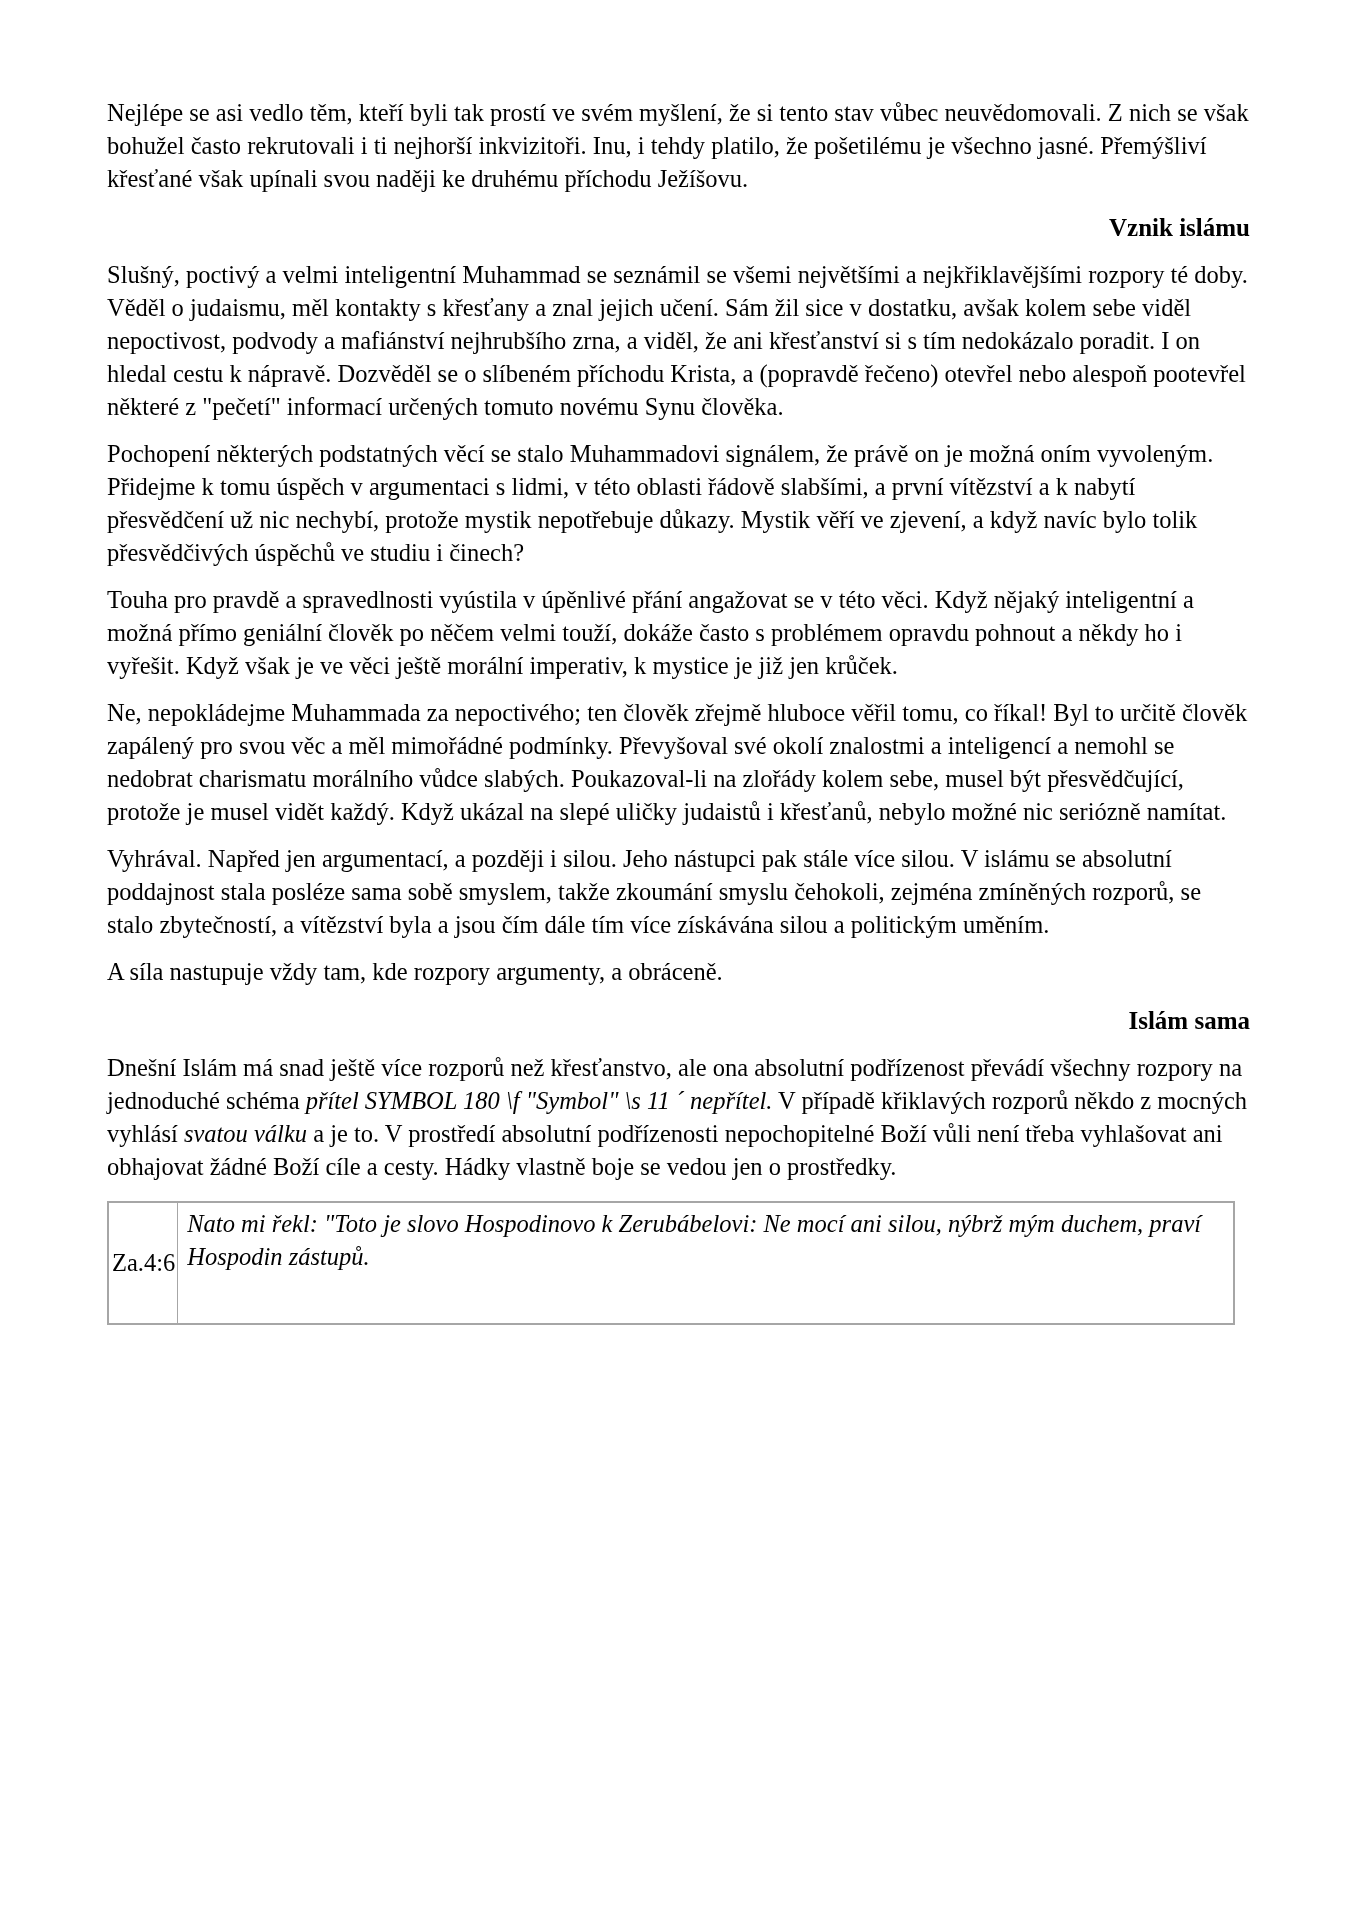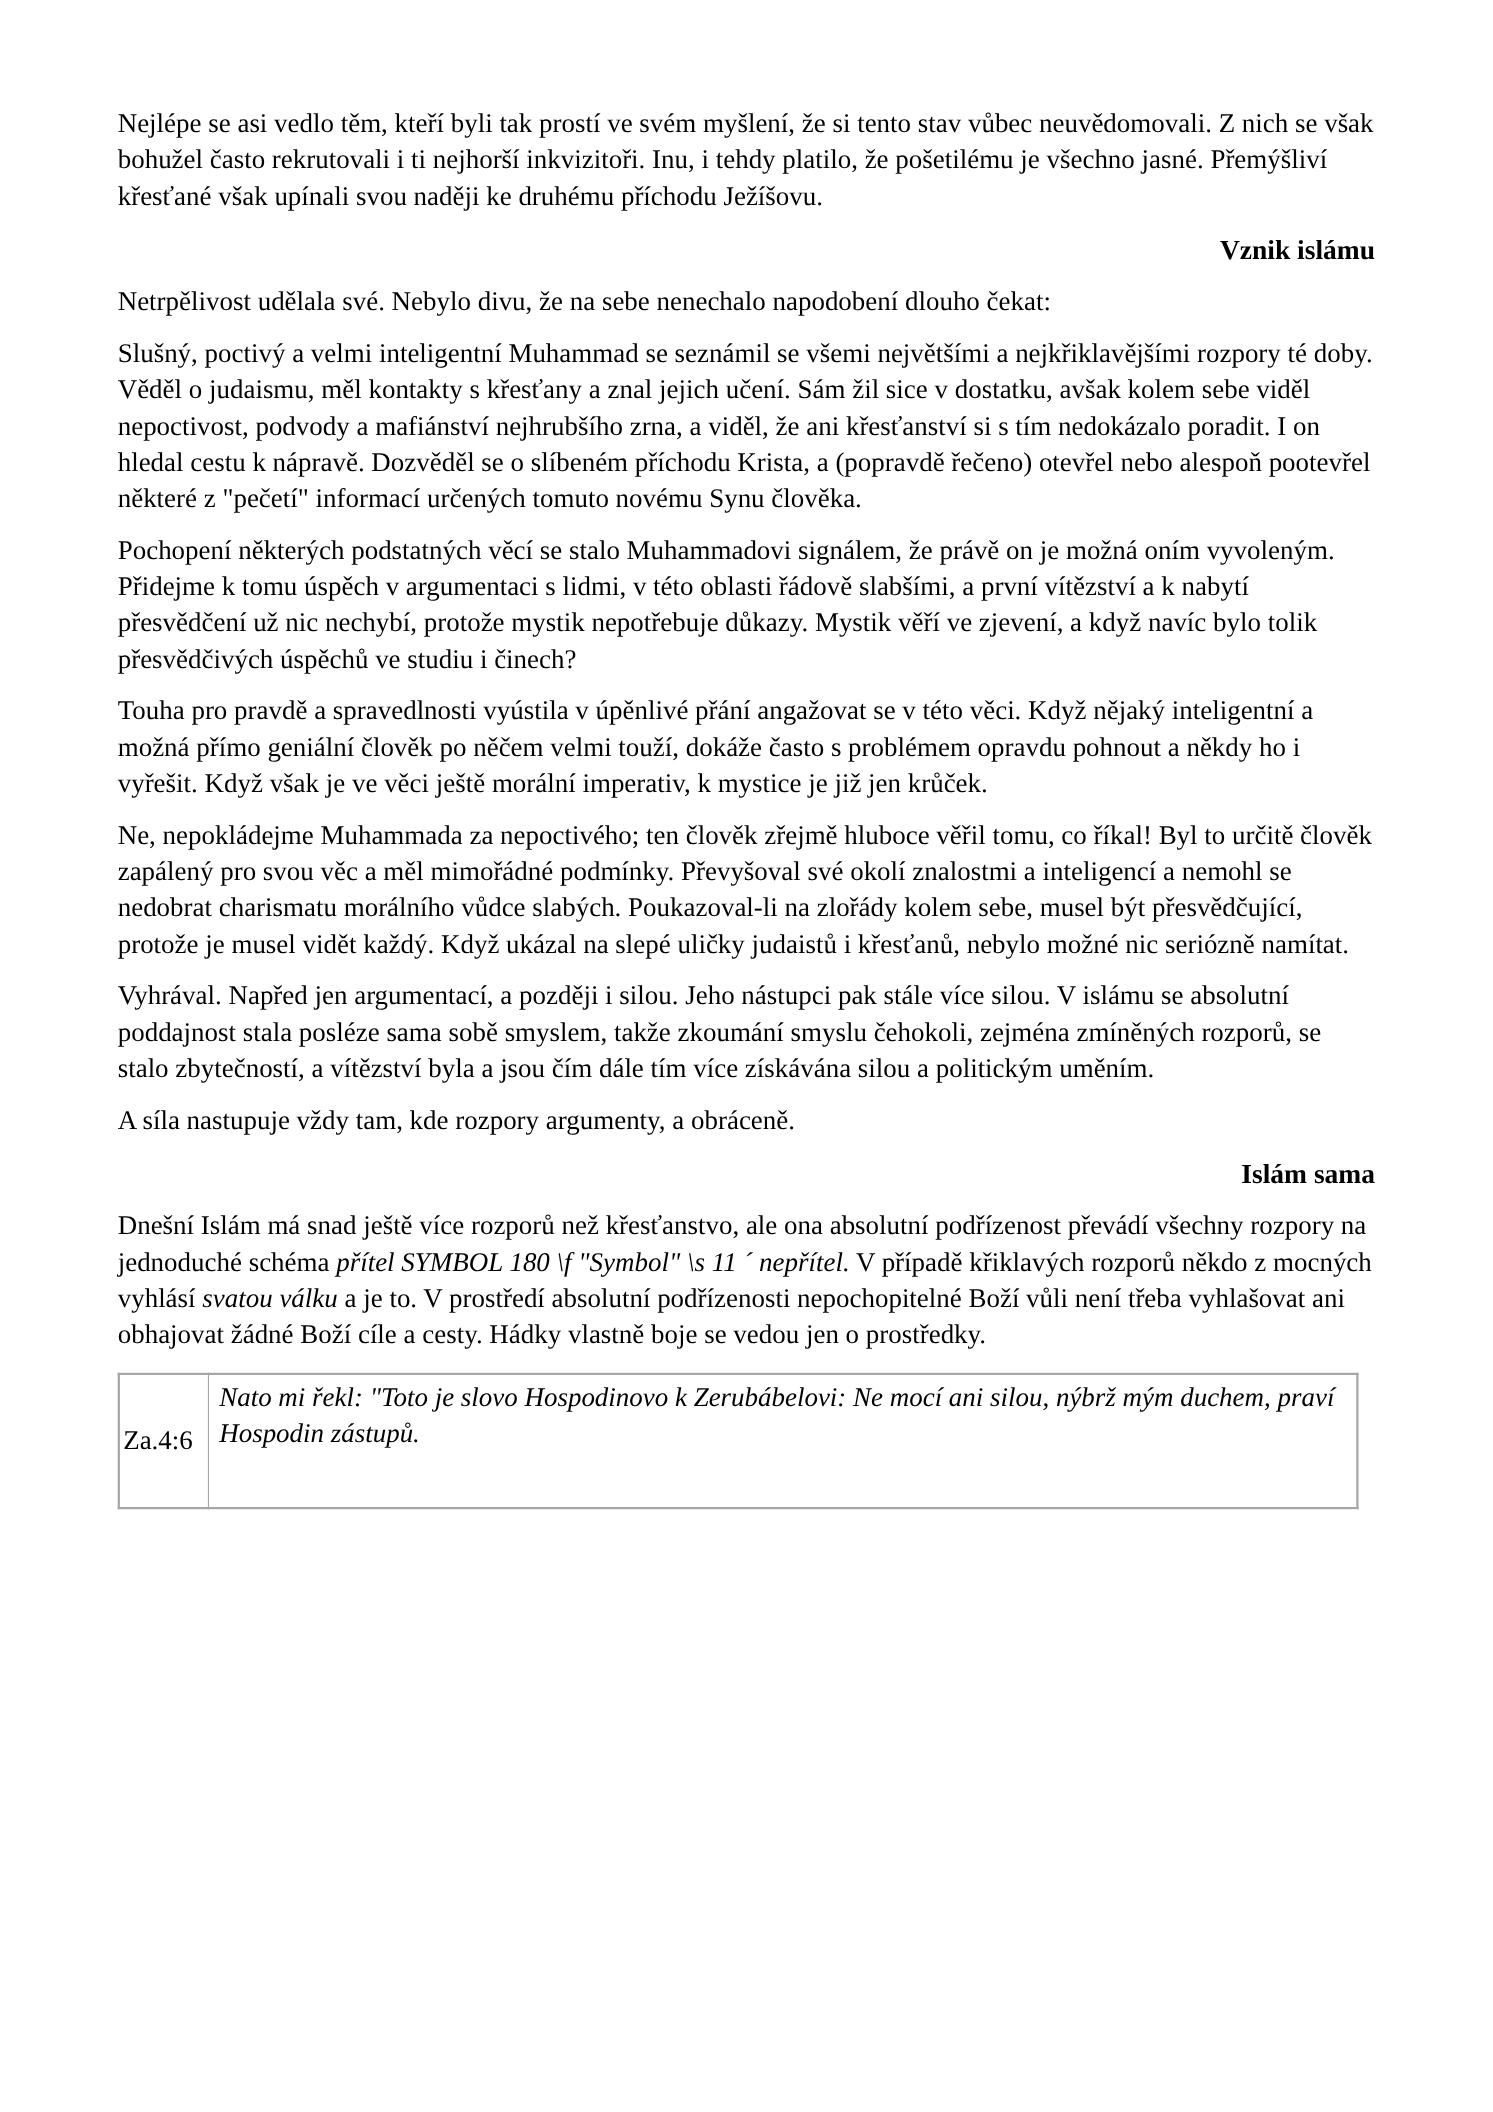--- a/index.html
+++ b/index.html
@@ -39,21 +39,21 @@
     margin-top: 18px;
     border: 2px solid #a6a6a6;
   }
   table.scripture td {
     border: 1px solid #a6a6a6;
   }
   td.ref-cell {
     width: 62px;
     vertical-align: middle;
     text-align: left;
-    padding: 2px 14px 2px 3px;
+    padding: 2px 2px 2px 3px;
     font-size: 24.5px;
     line-height: 30px;
   }
   td.quote-cell {
     vertical-align: top;
     height: 112px;
     padding: 4px 10px 4px 9px;
     font-size: 24.5px;
     line-height: 33px;
     font-style: italic;
@@ -61,21 +61,20 @@
 </style>
 </head>
 <body>
 
 <div class="page">
 
   <p class="para">Nejlépe se asi vedlo těm, kteří byli tak prostí ve svém myšlení, že si tento stav vůbec neuvědomovali. Z nich se však bohužel často rekrutovali i ti nejhorší inkvizitoři. Inu, i tehdy platilo, že pošetilému je všechno jasné. Přemýšliví křesťané však upínali svou naději ke druhému příchodu Ježíšovu.</p>
 
   <div class="heading">Vznik islámu</div>
 
-  <p class="para">Netrpělivost udělala své. Nebylo divu, že na sebe nenechalo napodobení dlouho čekat:</p>
 
   <p class="para">Slušný, poctivý a velmi inteligentní Muhammad se seznámil se všemi největšími a nejkřiklavějšími rozpory té doby. Věděl o judaismu, měl kontakty s křesťany a znal jejich učení. Sám žil sice v dostatku, avšak kolem sebe viděl nepoctivost, podvody a mafiánství nejhrubšího zrna, a viděl, že ani křesťanství si s tím nedokázalo poradit. I on hledal cestu k nápravě. Dozvěděl se o slíbeném příchodu Krista, a (popravdě řečeno) otevřel nebo alespoň pootevřel některé z "pečetí" informací určených tomuto novému Synu člověka.</p>
 
   <p class="para">Pochopení některých podstatných věcí se stalo Muhammadovi signálem, že právě on je možná oním vyvoleným. Přidejme k tomu úspěch v argumentaci s lidmi, v této oblasti řádově slabšími, a první vítězství a k nabytí přesvědčení už nic nechybí, protože mystik nepotřebuje důkazy. Mystik věří ve zjevení, a když navíc bylo tolik přesvědčivých úspěchů ve studiu i činech?</p>
 
   <p class="para">Touha pro pravdě a spravedlnosti vyústila v úpěnlivé přání angažovat se v této věci. Když nějaký inteligentní a možná přímo geniální člověk po něčem velmi touží, dokáže často s problémem opravdu pohnout a někdy ho i vyřešit. Když však je ve věci ještě morální imperativ, k mystice je již jen krůček.</p>
 
   <p class="para">Ne, nepokládejme Muhammada za nepoctivého; ten člověk zřejmě hluboce věřil tomu, co říkal! Byl to určitě člověk zapálený pro svou věc a měl mimořádné podmínky. Převyšoval své okolí znalostmi a inteligencí a nemohl se nedobrat charismatu morálního vůdce slabých. Poukazoval-li na zlořády kolem sebe, musel být přesvědčující, protože je musel vidět každý. Když ukázal na slepé uličky judaistů i křesťanů, nebylo možné nic seriózně namítat.</p>
 
   <p class="para">Vyhrával. Napřed jen argumentací, a později i silou. Jeho nástupci pak stále více silou. V islámu se absolutní poddajnost stala posléze sama sobě smyslem, takže zkoumání smyslu čehokoli, zejména zmíněných rozporů, se stalo zbytečností, a vítězství byla a jsou čím dále tím více získávána silou a politickým uměním.</p>

